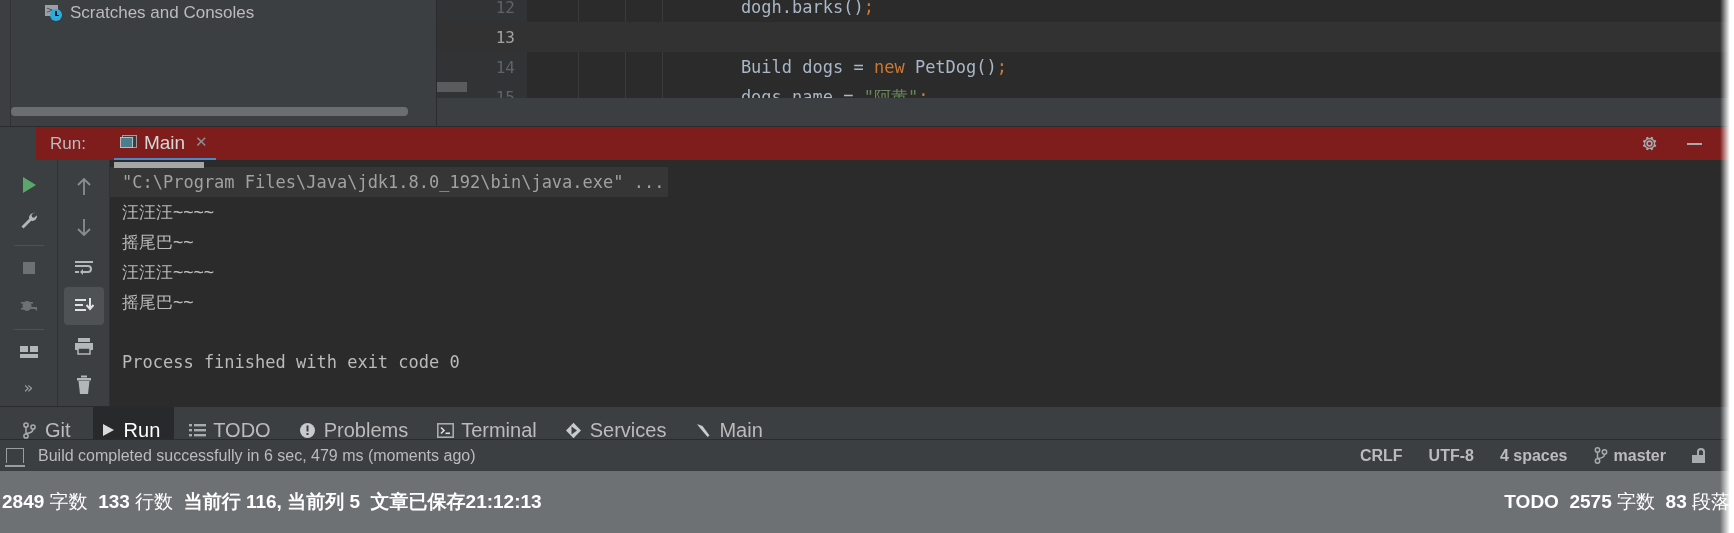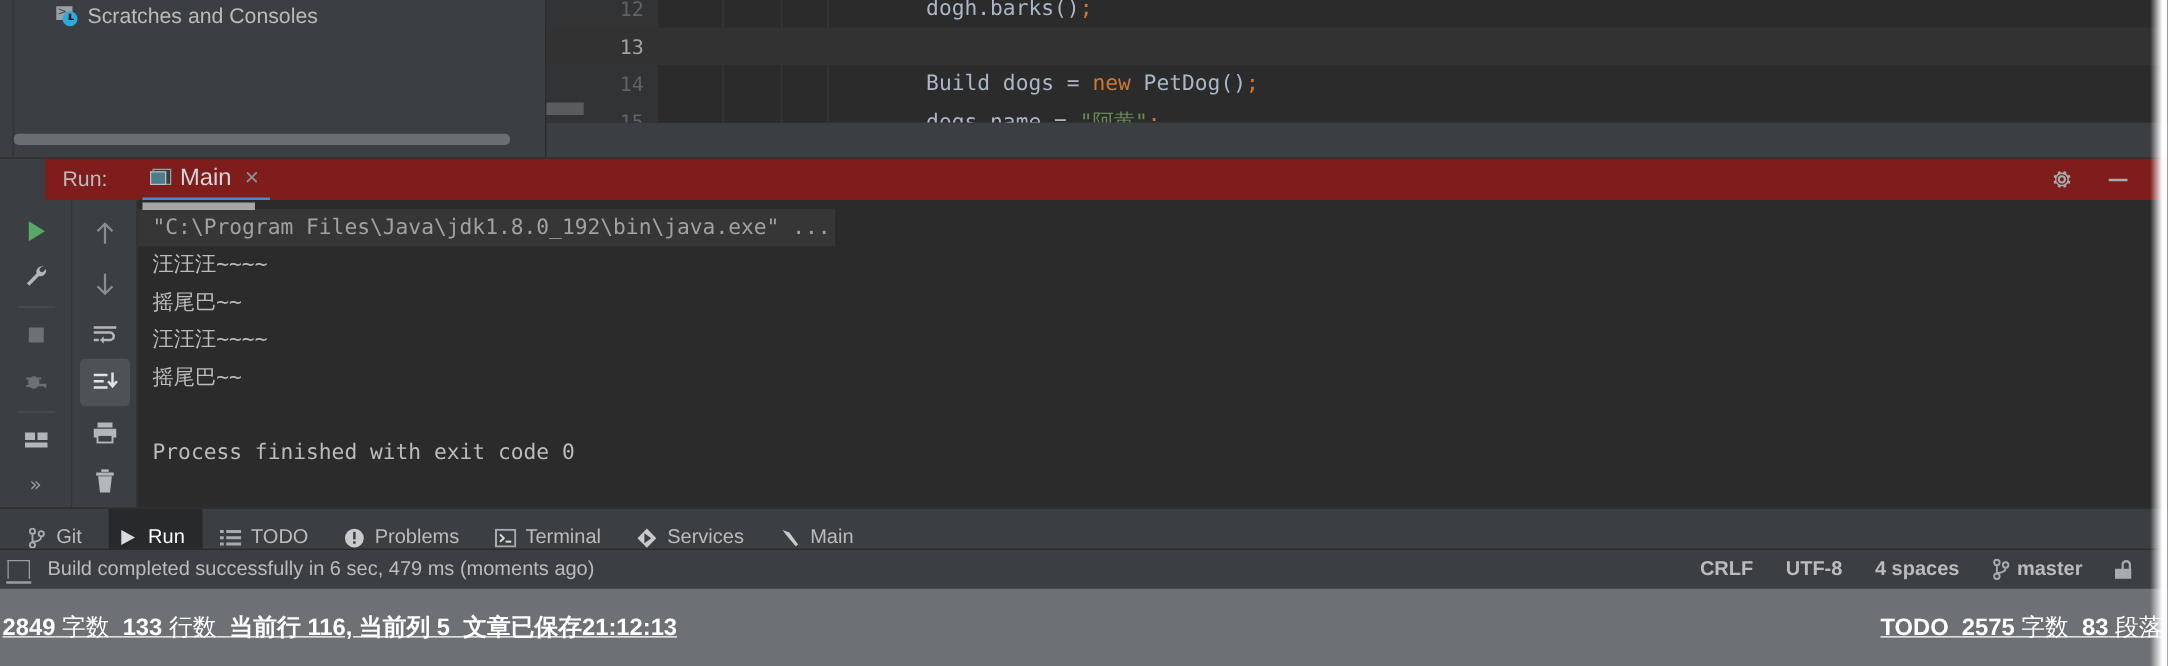--- a/index.html
+++ b/index.html
@@ -311,21 +311,21 @@
     background: #3c3f41;
     display: flex; align-items: center;
     border-top: 1px solid #2b2b2b;
     padding-left: 14px;
   }
   .btab {
     display: flex; align-items: center;
     height: 33px;
     padding: 14px 14px 0 6px;
     color: #bbbbbb;
-    font-size: 16px;
+    font-size: 20px;
     margin-right: 8px;
   }
   .btab.active { background: #27292a; color: #ffffff; }
   .btab .bi {
     margin-right: 7px;
     display: inline-flex;
     align-items: center; justify-content: center;
     width: 18px; height: 18px;
   }
 
@@ -388,21 +388,21 @@
   .doc-bar {
     position: absolute;
     top: 471px; left: 0;
     width: 1734px; height: 62px;
     background: #6e7173;
     display: flex; align-items: center;
     color: #ffffff;
     font-size: 19px;
     font-weight: bold;
   }
-  .doc-bar .seg { white-space: pre; text-decoration: underline; }
+  .doc-bar .seg { white-space: pre; }
   .doc-left { display: flex; align-items: baseline; padding-left: 2px; }
   .doc-right { margin-left: auto; display: flex; align-items: baseline; padding-right: 4px; }
   .lbl-thin { font-weight: normal; }
   .right-edge-white {
     position: absolute;
     right: 0; top: 0;
     width: 14px; height: 533px;
     background: linear-gradient(to right, rgba(255,255,255,0) 0%, #ffffff 70%);
     pointer-events: none;
   }

